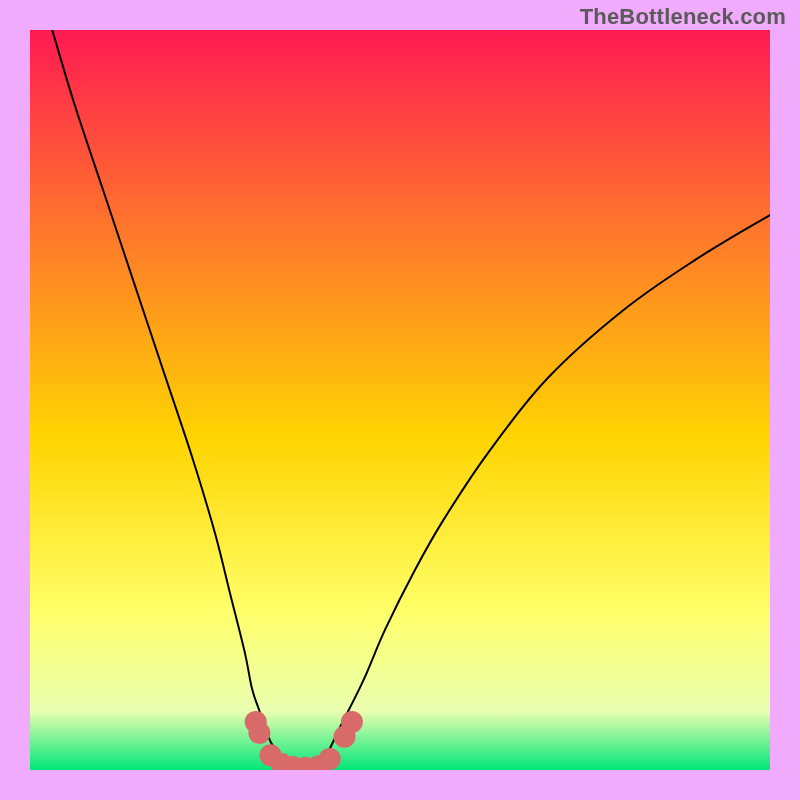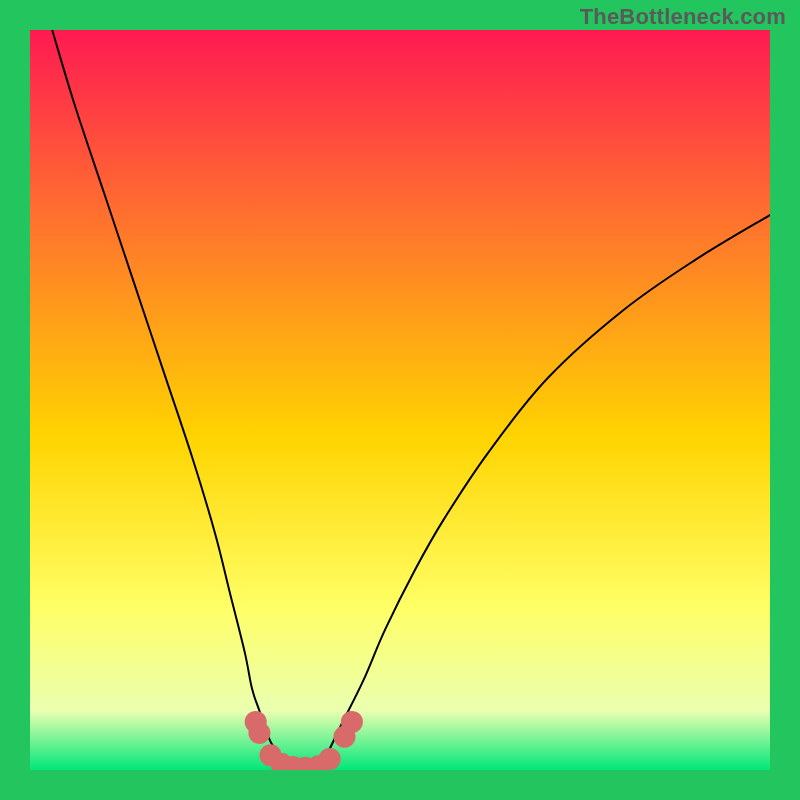--- a/index.html
+++ b/index.html
@@ -1,21 +1,21 @@
 <!DOCTYPE html>
 <html><head>
 <meta charset="utf-8">
 <style>
   * { margin: 0; padding: 0; box-sizing: border-box; }
   html, body { width: 800px; height: 800px; overflow: hidden; background: #000; }
   .stage {
     position: relative;
     width: 800px;
     height: 800px;
-    background: #22c55e;
+    background: #f0abfc;
   }
   .plot-area {
     position: absolute;
     left: 30px;
     top: 30px;
     width: 740px;
     height: 740px;
   }
   .gradient-bg {
     position: absolute;

